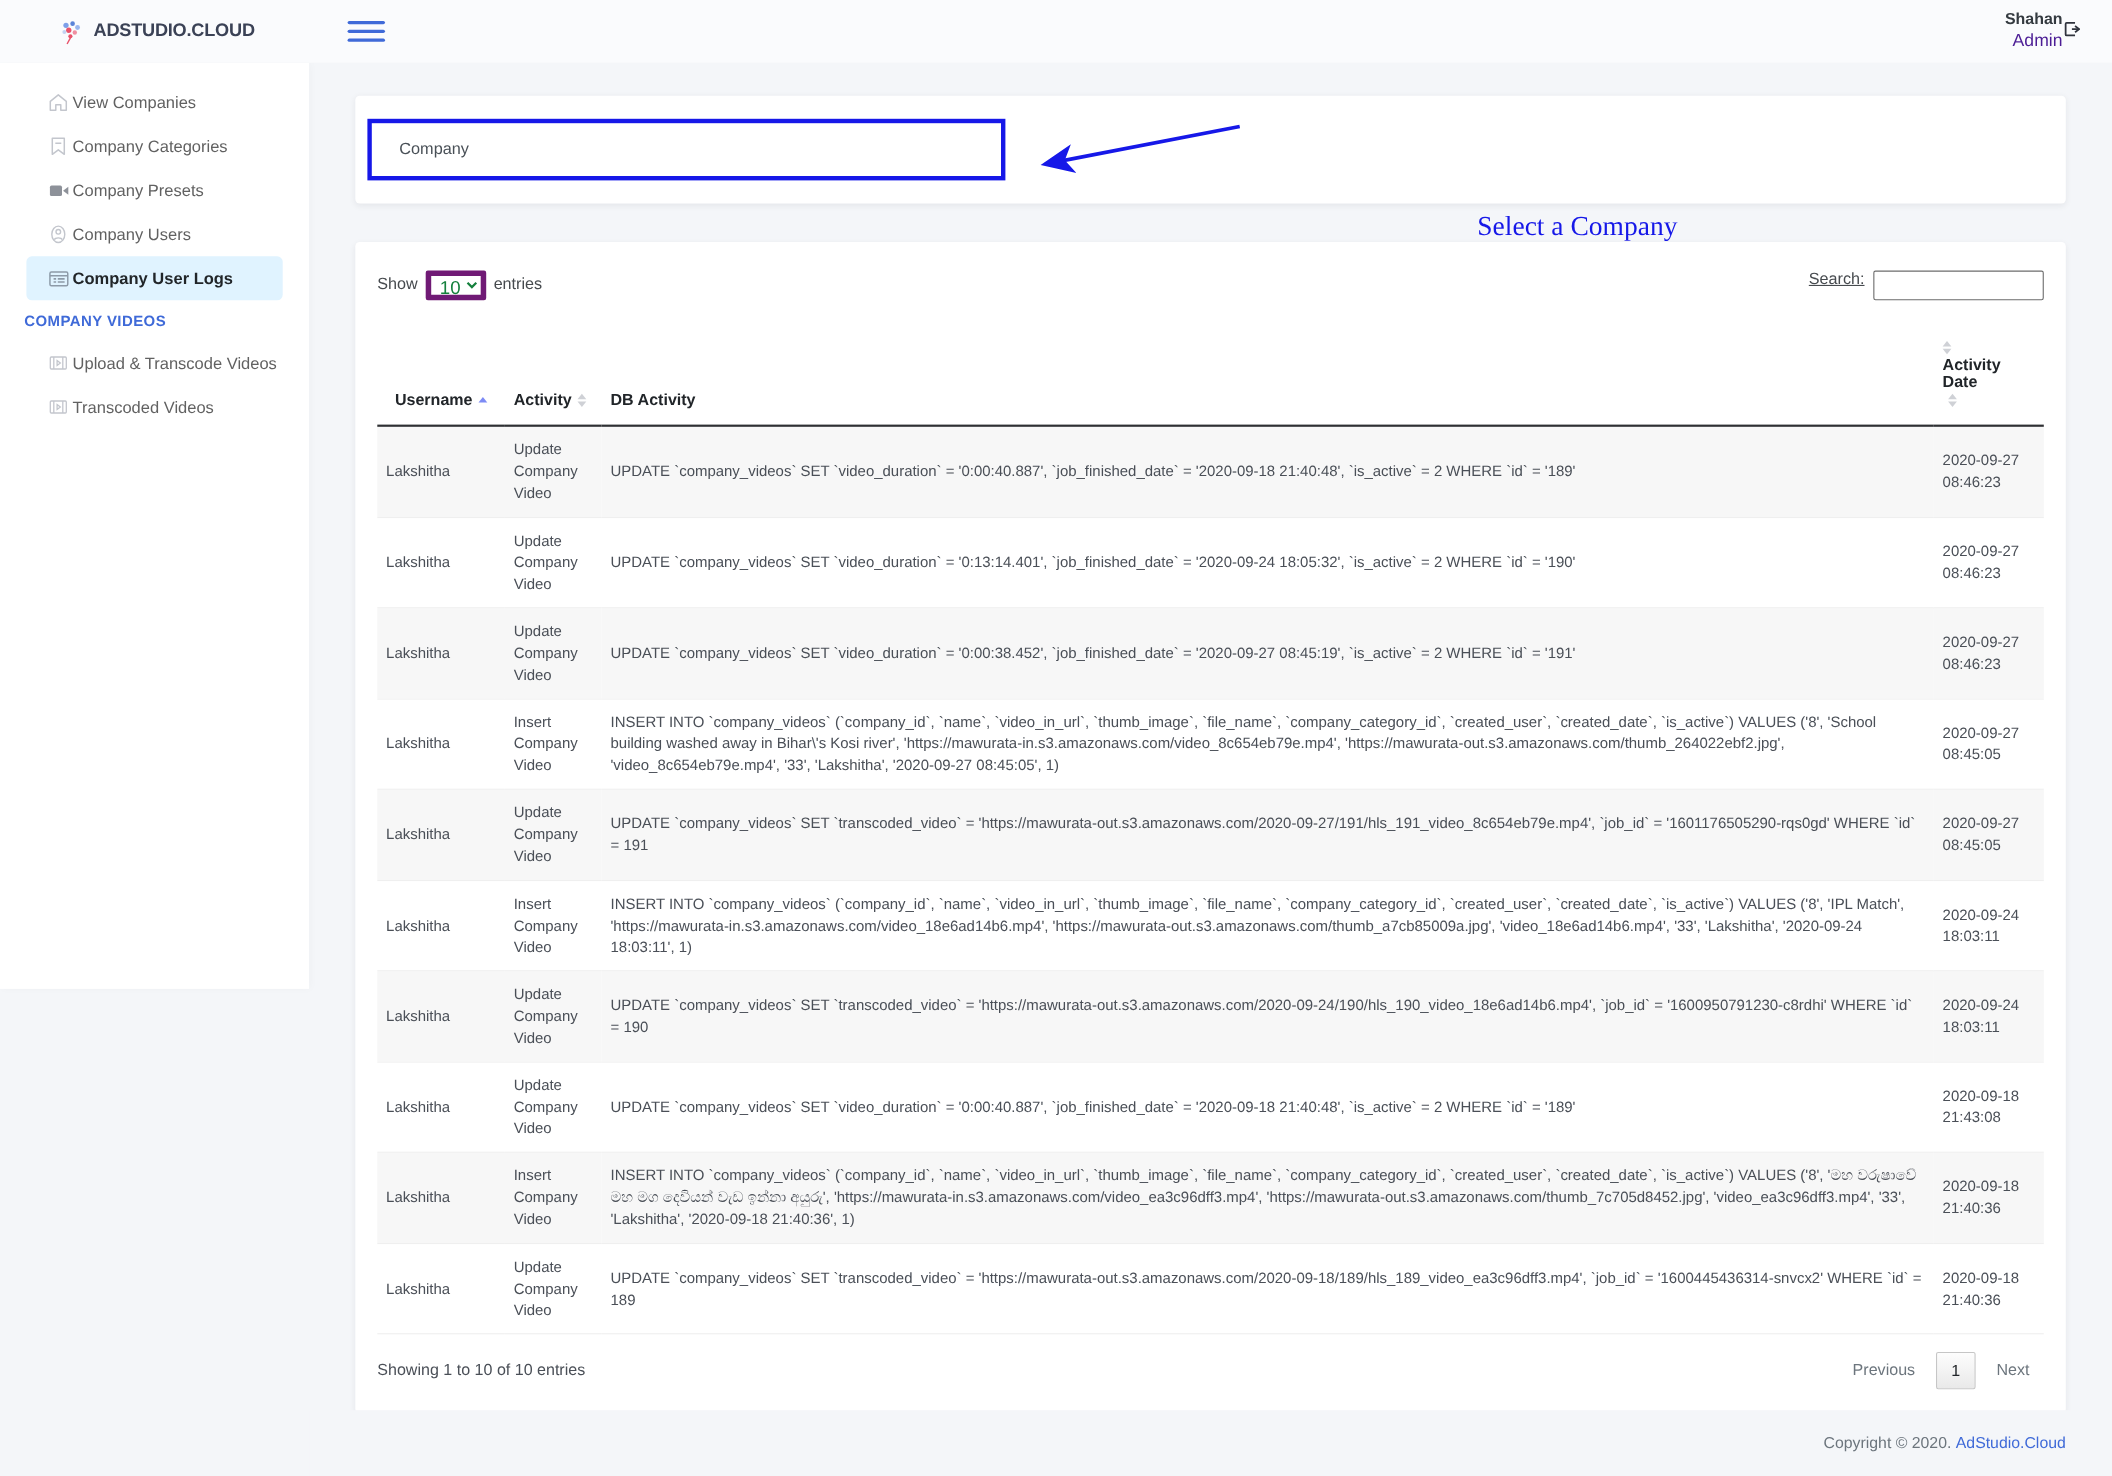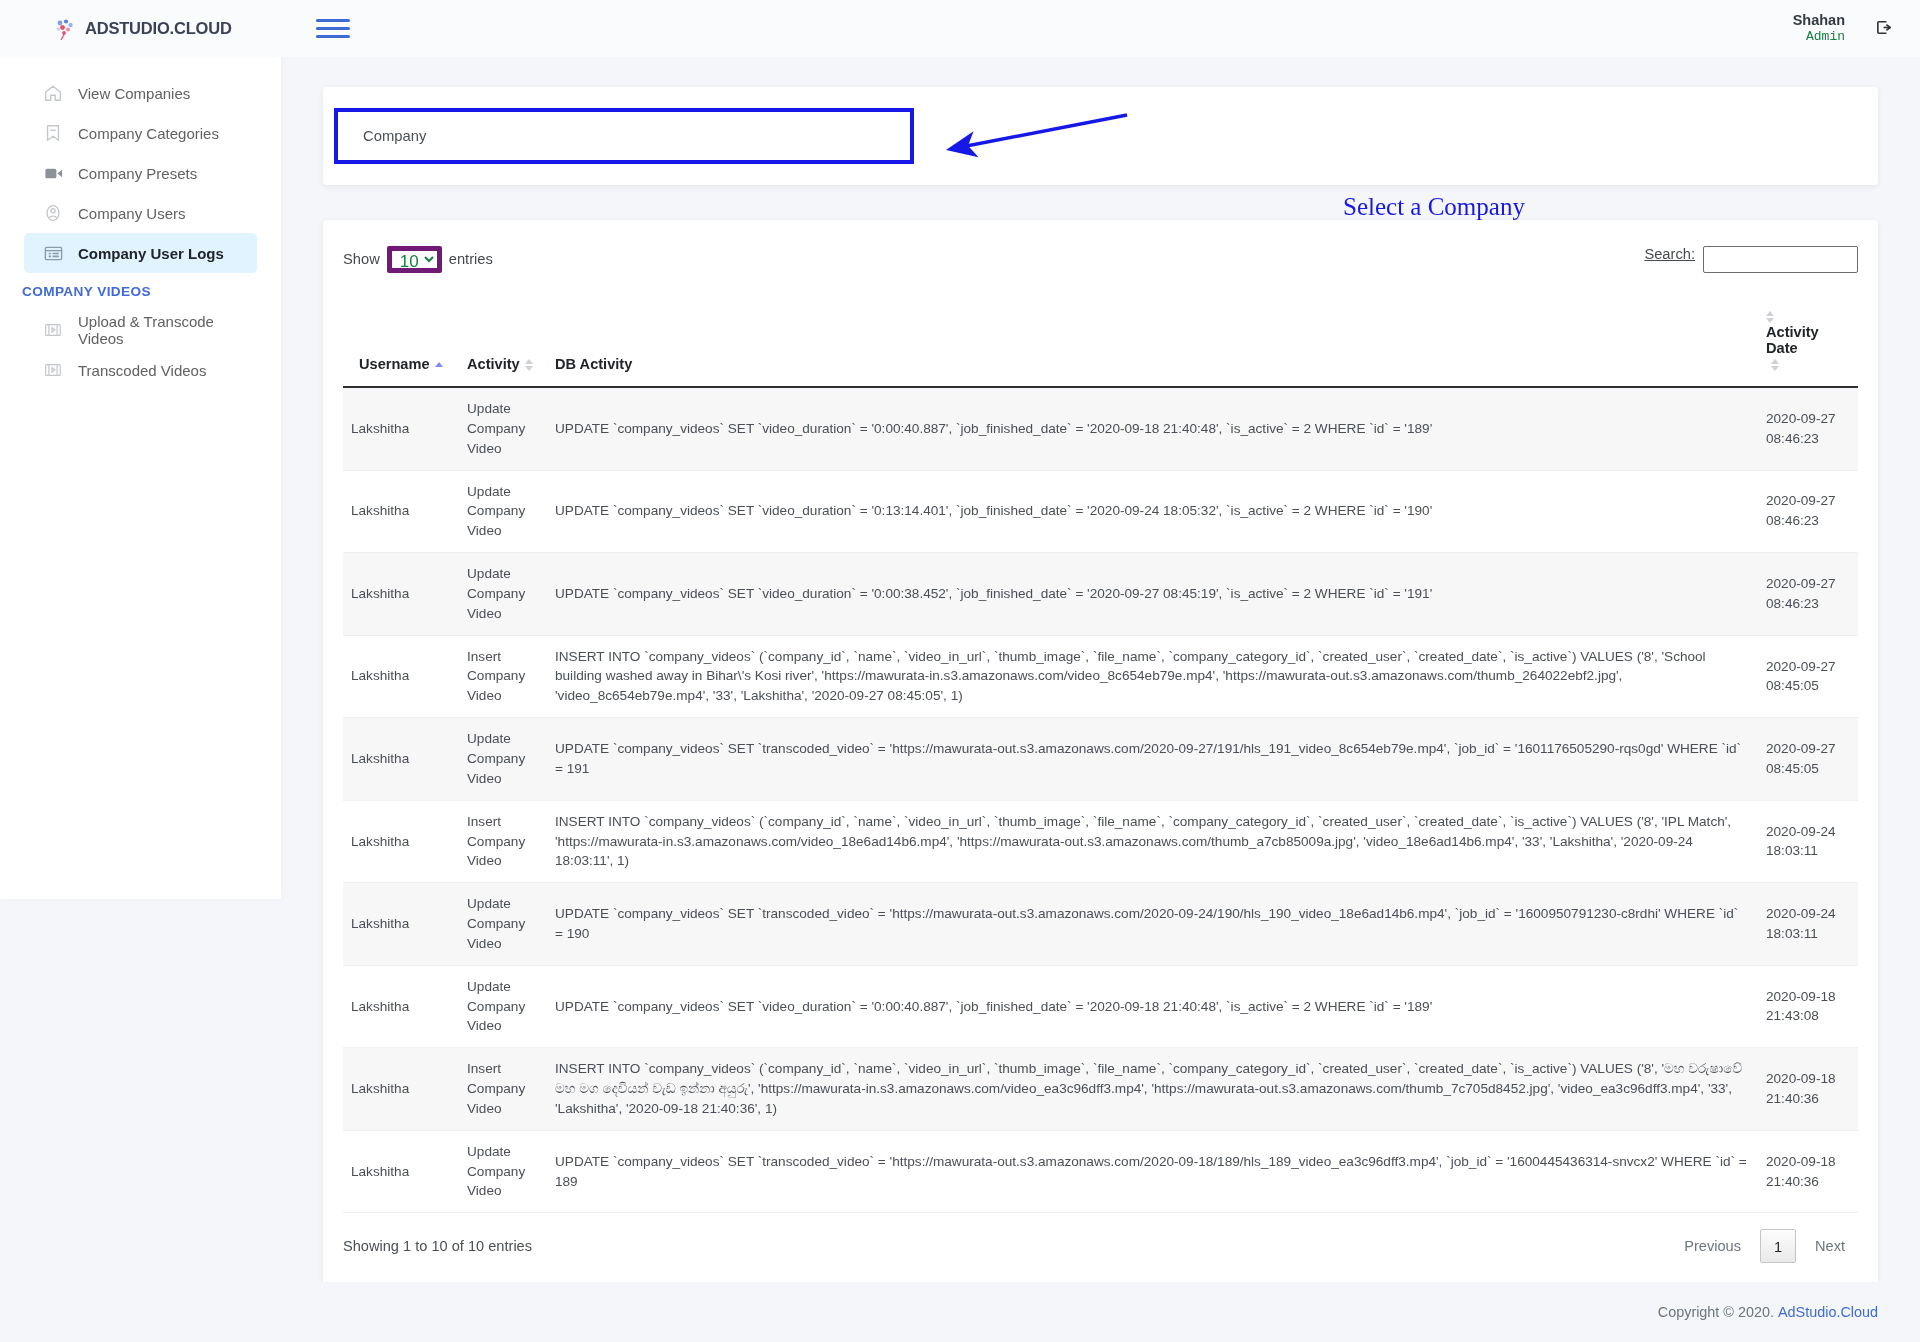--- a/index.html
+++ b/index.html
@@ -28,40 +28,40 @@
     letter-spacing:-0.2px;
   }
   .hamburger{
     margin-left:84px; width:34px; height:26px;
     display:flex; flex-direction:column; justify-content:center; gap:5px;
     cursor:pointer;
   }
   .hamburger span{ display:block; height:3.2px; background:#3f6ad8; border-radius:2px; }
   .topbar-right{
     margin-left:auto; margin-right:26px;
-    display:flex; align-items:center; gap:30px;
+    display:flex; align-items:center; 
   }
   .user-box{ text-align:right; line-height:1.25; }
   .user-name{ font-size:14.5px; font-weight:700; color:#343a40; }
-  .user-role{ font-size:13px; color:#15803d;font-family:Liberation Mono, monospace; }
+  .user-role{ font-size:16px; color:#4c1d95; }
   .logout-icon{ color:#2f333d; font-size:19px; cursor:pointer; line-height:1; }
 
   
   .sidebar{
     position:absolute; top:57px; left:0; width:281px; height:842px;
     background:#ffffff; padding-top:16px;
     box-shadow:2px 0 8px rgba(0,0,0,.03);
     z-index:20;
   }
   .nav-heading{
     color:#3f6ad8; font-size:13.6px; font-weight:700;
     letter-spacing:.4px; padding:11px 0 11px 22px; text-transform:uppercase;
   }
   .nav-item{
-    display:flex; align-items:center; gap:14px;
+    display:flex; align-items:center; gap:2px;
     height:40px; margin:0 24px 0 24px; padding-left:18px;
     border-radius:5px; cursor:pointer;
     font-size:15px; color:#616161;
   }
   .nav-item.active{
     background:#e0f3ff; color:#212529; font-weight:700;
   }
   .nav-ico{
     width:22px; height:22px; flex:0 0 22px;
     display:flex; align-items:center; justify-content:center;

